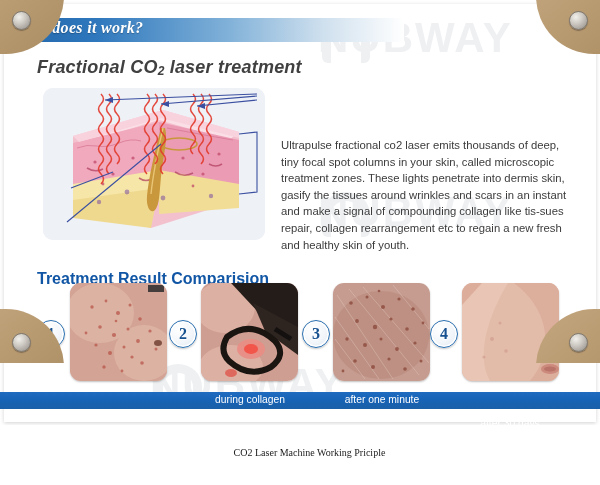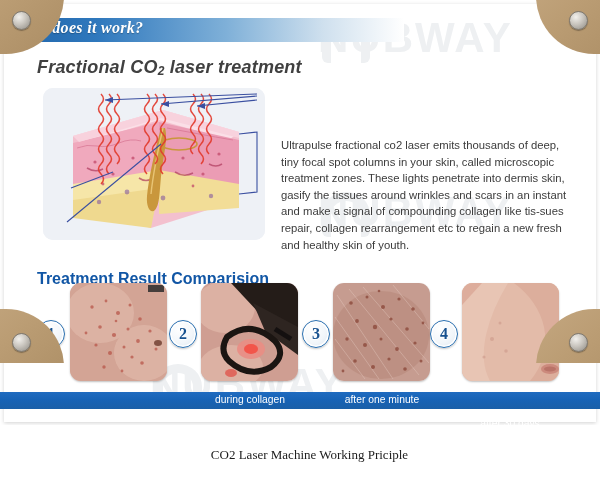--- a/index.html
+++ b/index.html
@@ -130,21 +130,21 @@
   .tab-bl .pad{left:-44px;bottom:-34px;border-radius:0 58px 0 0;}
   .tab-bl .rivet{left:12px;bottom:11px;}
   .tab-br{right:0;bottom:62px;}
   .tab-br .pad{right:-44px;bottom:-34px;border-radius:58px 0 0 0;}
   .tab-br .rivet{right:12px;bottom:11px;}
 
   
   .footer{
     position:absolute;left:0;top:447px;width:504px;text-align:center;
     padding-left:115px;box-sizing:border-box;
-    font-family:"Liberation Serif", serif;font-size:13px;color:#1c1c1c;
+    font-family:"Liberation Serif", serif;font-size:10px;color:#1c1c1c;
   }
 </style>
 </head>
 <body>
 
 <div class="stage">
 
   <div class="slide">
     <div class="sheet-shadow"></div>
 

